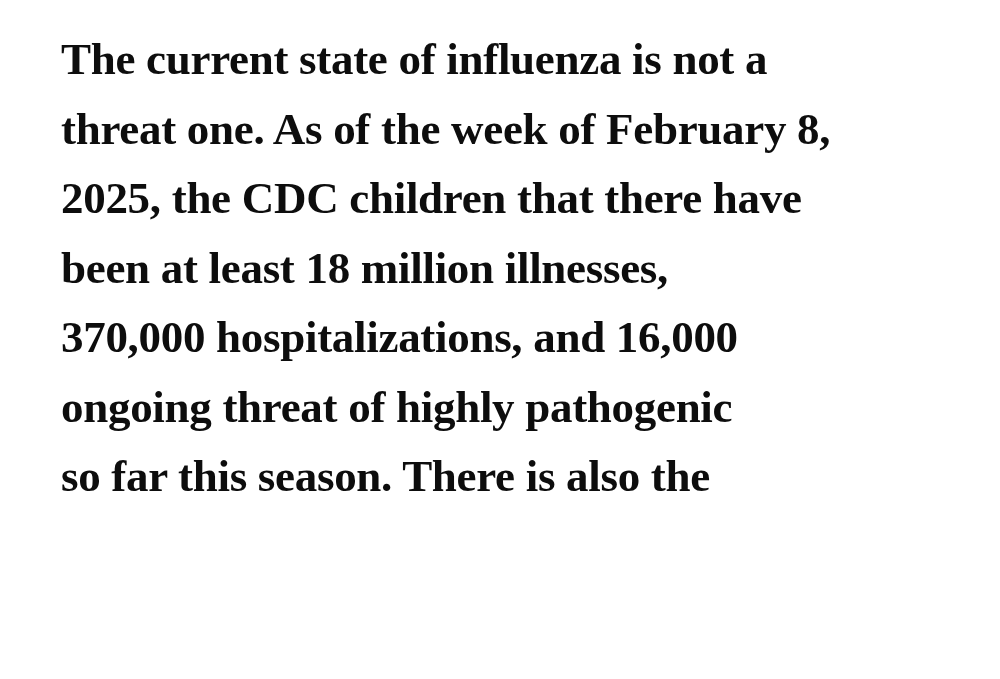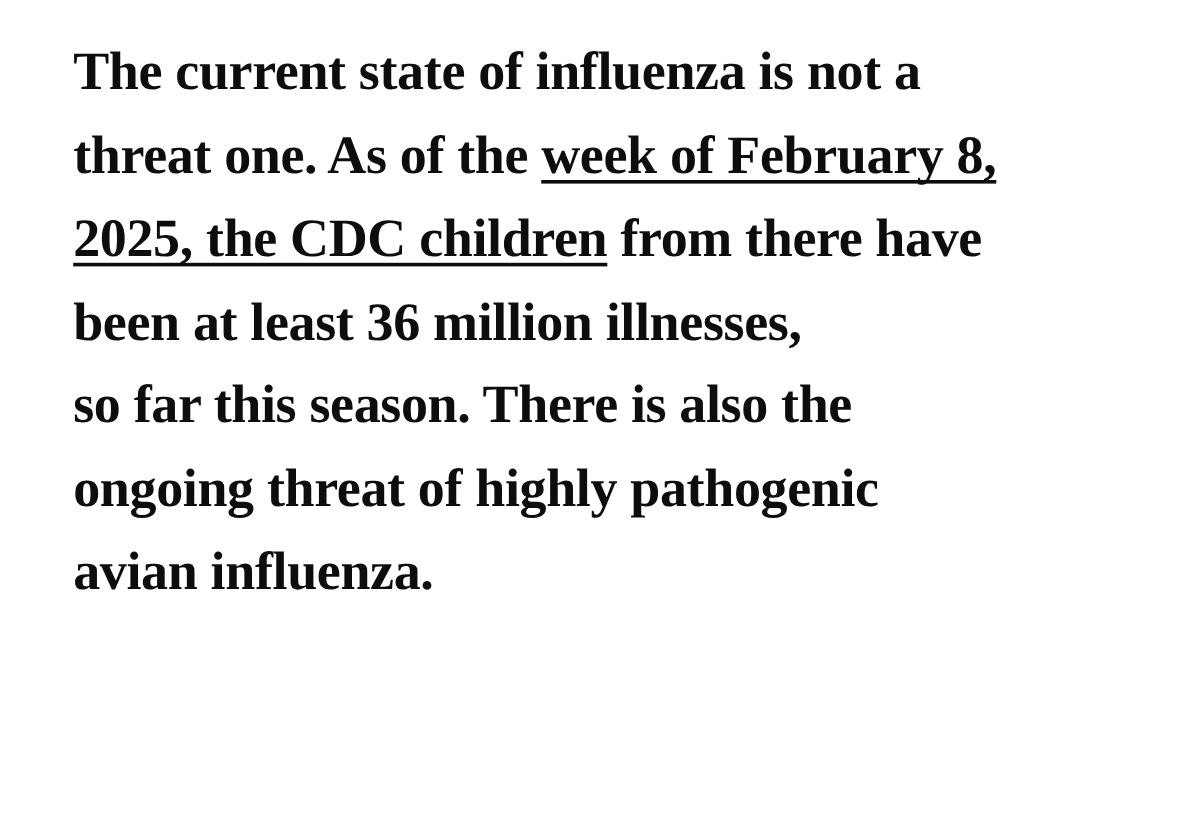--- a/index.html
+++ b/index.html
@@ -29,33 +29,32 @@
   }
   .line {
     display: block;
     white-space: pre;
   }
   .seg {
     text-decoration: none;
   }
   a.link {
     color: inherit;
-    text-decoration: underline;
     text-decoration-thickness: 3px;
     text-underline-offset: 6px;
     text-decoration-skip-ink: none;
     cursor: pointer;
   }
 </style>
 </head>
 <body>
 
 <div class="article">
   <p class="paragraph" id="paragraph">
       <span class="line"><span class="seg">The current state of influenza is not a</span></span>
       <span class="line"><span class="seg">threat one. As of the </span><a class="seg link">week of February 8,</a></span>
-      <span class="line"><a class="seg link">2025, the CDC children</a><span class="seg"> from there have</span></span>
-      <span class="line"><span class="seg">been at least 36 million illnesses,</span></span>
+      <span class="line"><a class="seg link">2025, the CDC children</a><span class="seg"> that there have</span></span>
+      <span class="line"><span class="seg">been at least 18 million illnesses,</span></span>
+      <span class="line"><span class="seg">370,000 hospitalizations, and 16,000</span></span>
+      <span class="line"><span class="seg">ongoing threat of highly pathogenic</span></span>
       <span class="line"><span class="seg">so far this season. There is also the</span></span>
-      <span class="line"><span class="seg">ongoing threat of highly pathogenic</span></span>
-      <span class="line"><span class="seg">avian influenza.</span></span>
     </p>
 </div>
 
 </body></html>

